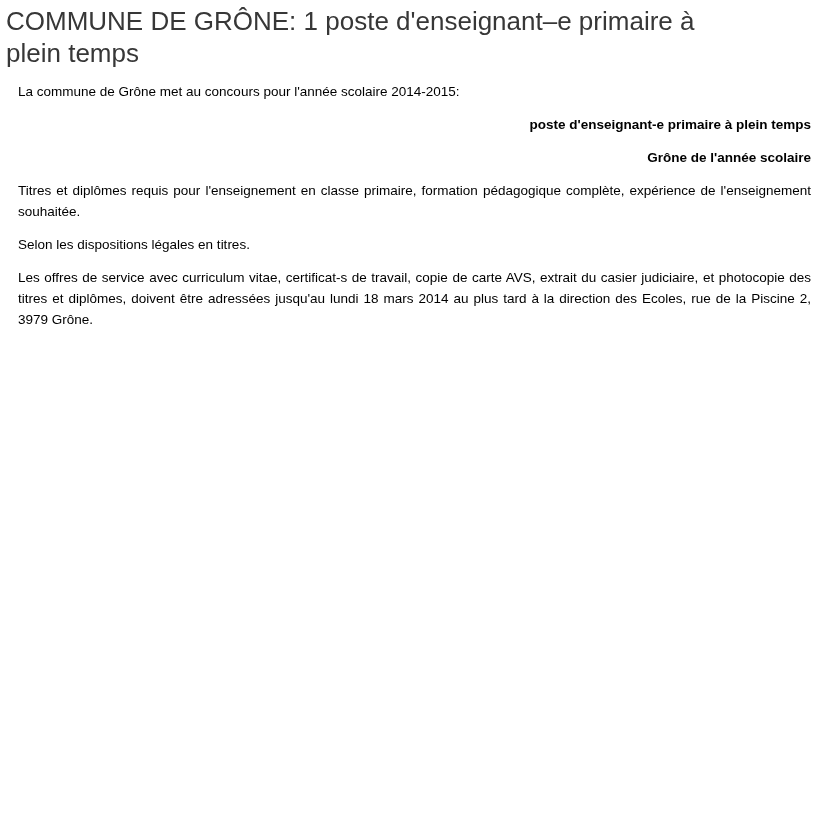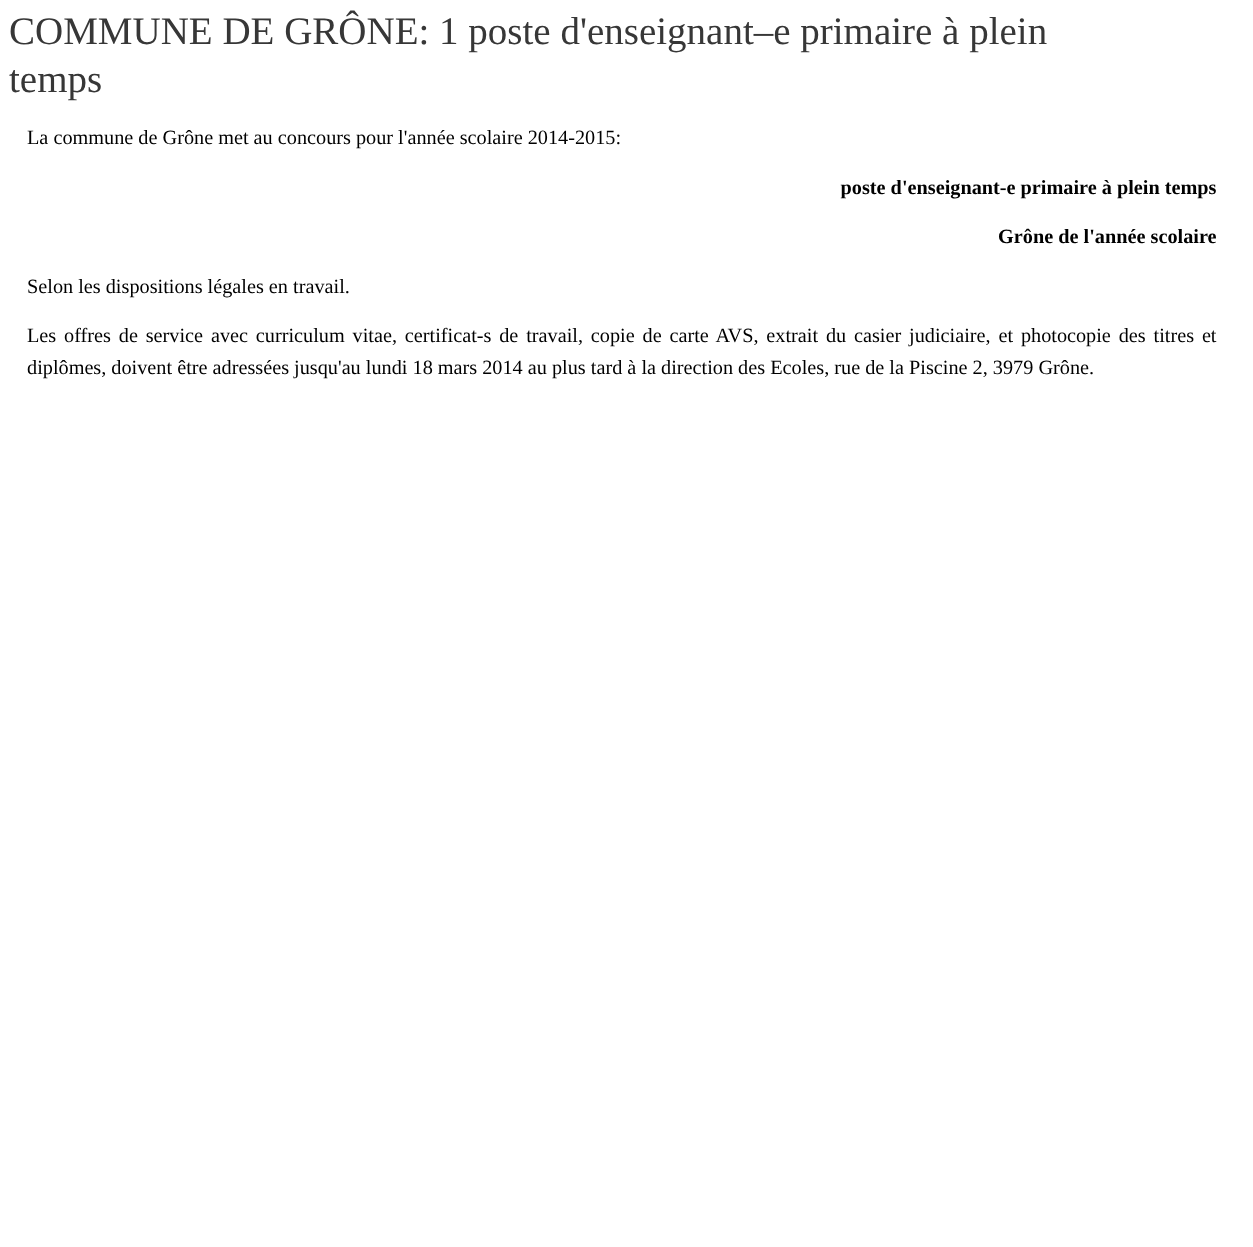--- a/index.html
+++ b/index.html
@@ -11,21 +11,20 @@
     width: 835px;
     height: 831px;
     overflow: hidden;
     font-family: "Liberation Sans", sans-serif;
     color: #000000;
   }
   .page {
     padding: 0 12px 0 6px;
     box-sizing: border-box;
     width: 835px;
-    font-family: Liberation Serif, serif;
   }
   .page-title {
     margin: 5px 0 0 0;
     max-width: 720px;
     font-size: 26px;
     line-height: 32px;
     font-weight: normal;
     color: #373737;
   }
   p.body-text {
@@ -53,19 +52,20 @@
   <h1 class="page-title">COMMUNE DE GRÔNE: 1 poste d'enseignant–e primaire à plein temps</h1>
 
   <p class="body-text mt-16">La commune de Grône met au concours pour l'année scolaire 2014-2015:</p>
 
   <p class="body-text bold mt-37">poste d'enseignant-e primaire à plein temps</p>
 
   <p class="body-text bold mt-81">Grône de l'année scolaire</p>
 
 
 
+  <p class="body-text justify mt-34">Titres et diplômes requis pour l'enseignement en classe primaire, formation pédagogique complète, expérience de l'enseignement souhaitée.</p>
 
 
-  <p class="body-text mt-38">Selon les dispositions légales en travail.</p>
+  <p class="body-text mt-38">Selon les dispositions légales en titres.</p>
 
   <p class="body-text justify mt-79">Les offres de service avec curriculum vitae, certificat-s de travail, copie de carte AVS, extrait du casier judiciaire, et photocopie des titres et diplômes, doivent être adressées jusqu'au lundi 18 mars 2014 au plus tard à la direction des Ecoles, rue de la Piscine 2, 3979 Grône.</p>
 
 </div>
 
 </body></html>

